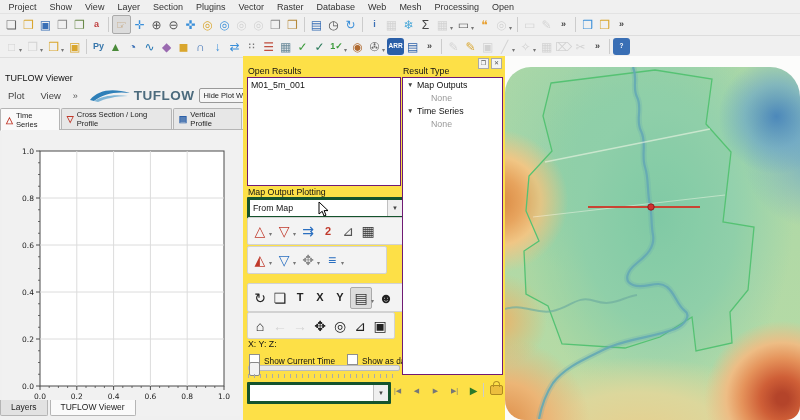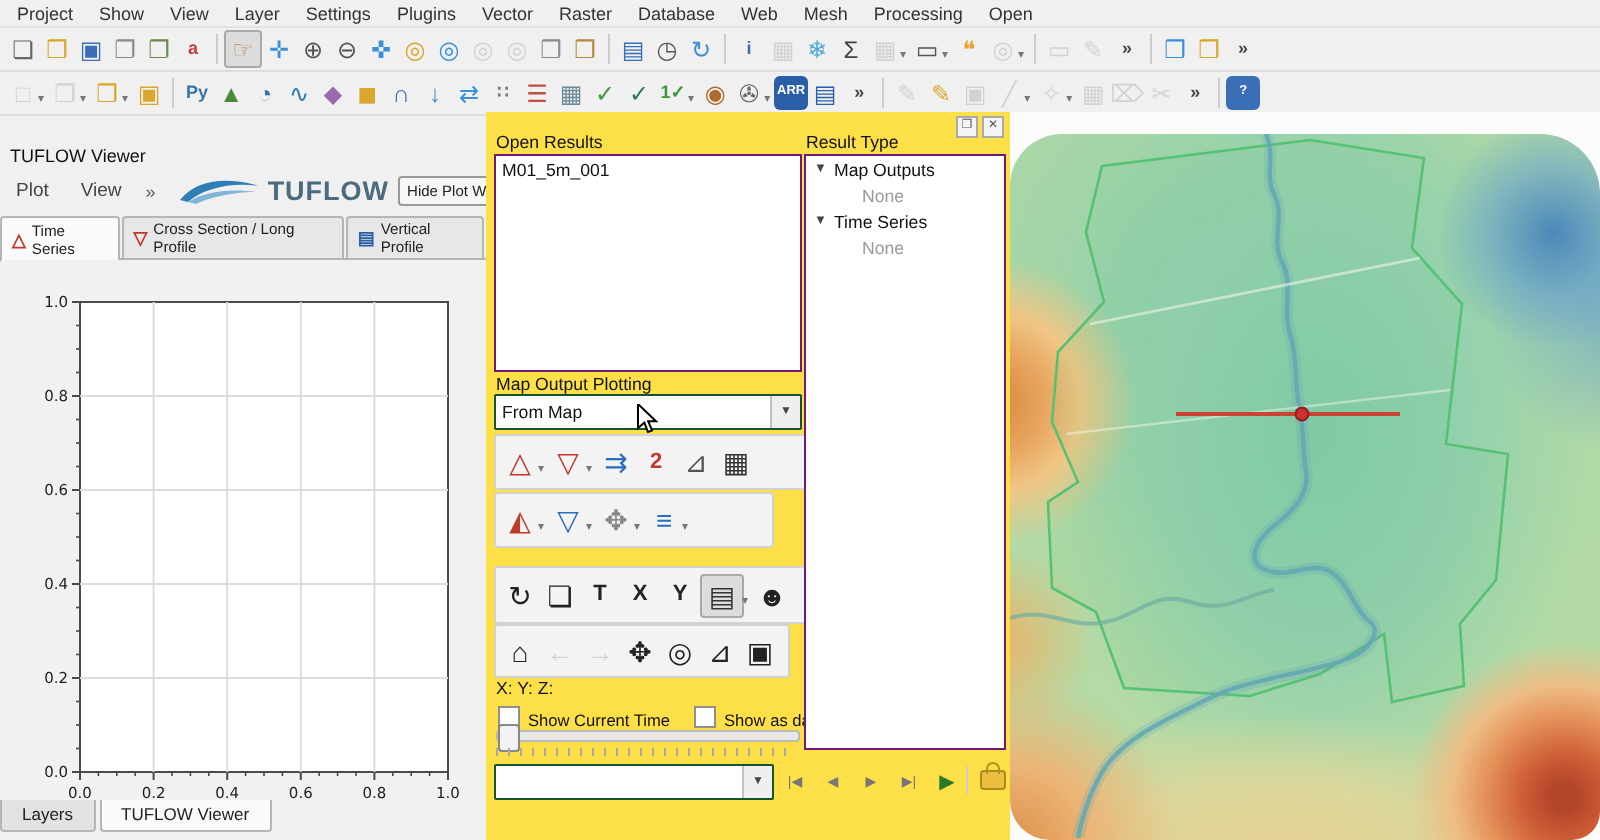--- a/index.html
+++ b/index.html
@@ -37,21 +37,21 @@
   .dock-tabs{position:absolute;left:0;bottom:4px;height:16px;display:flex}
   .dtab{font-size:8.5px;color:#222;padding:2px 10px;background:#e2e2e2;border:1px solid #b5b5b5;border-top:none;border-radius:0 0 2px 2px;margin-right:2px}
   .dtab.active{background:#fafafa}
   
   .mid-panel{position:absolute;left:243px;top:0;width:262px;bottom:0;background:#fde047;border-right:1px solid #c4c4c4}
   .win-btns{position:absolute;top:2px;right:3px;display:flex;gap:2px}
   .win-btn{width:9px;height:9px;border:1px solid #aaa;background:#f4f4f4;font-size:6px;line-height:8px;text-align:center;color:#555}
   .mlabel{position:absolute;font-size:8.8px;color:#111}
   .listbox{position:absolute;background:#fff;border:1px solid #701a75}
   .list-item{font-size:8.8px;color:#111;padding:2px 3px}
-  .combo{position:absolute;height:16px;background:#fff;border:1px solid #14532d;border-radius:1px;display:flex;align-items:center}
+  .combo{position:absolute;height:16px;background:#fff;border:3px solid #14532d;border-radius:1px;display:flex;align-items:center}
   .combo .val{flex:1;font-size:8.8px;padding-left:3px;color:#111;white-space:nowrap;overflow:hidden}
   .combo .cbtn{width:14px;height:100%;border-left:1px solid #c0c0c0;background:#efefef;display:flex;align-items:center;justify-content:center;font-size:6px;color:#444}
   .grpbox{position:absolute;border:1px solid #d2d2d2;border-radius:2px;background:#f3f3f3;display:flex;align-items:center;padding:1px 2px}
   .grpbox .tbico{width:20px;height:20px;font-size:14px}
   .grpbox .tbico.txt{font-size:11px}
   .tree-row{display:flex;align-items:center;font-size:8.8px;color:#111;padding:1.5px 0 1.5px 4px}
   .tree-row .arrow{font-size:6.5px;color:#444;width:10px}
   .tree-child{font-size:8.8px;color:#999;padding:1.5px 0 1.5px 28px}
   .cbox{width:9px;height:9px;border:1px solid #8f8f8f;background:#fff;display:inline-block;vertical-align:-1px;margin-right:4px}
   .cb-label{font-size:8.3px;color:#111}
@@ -83,21 +83,21 @@
   .cursor{position:absolute;left:318px;top:146px;z-index:50}
 </style>
 </head>
 <body>
 
 <div class="menubar" id="menubar">
     <span>Project</span>
     <span>Show</span>
     <span>View</span>
     <span>Layer</span>
-    <span>Settings</span>
+    <span>Section</span>
     <span>Plugins</span>
     <span>Vector</span>
     <span>Raster</span>
     <span>Database</span>
     <span>Web</span>
     <span>Mesh</span>
     <span>Processing</span>
     <span>Open</span>
   </div>
 

